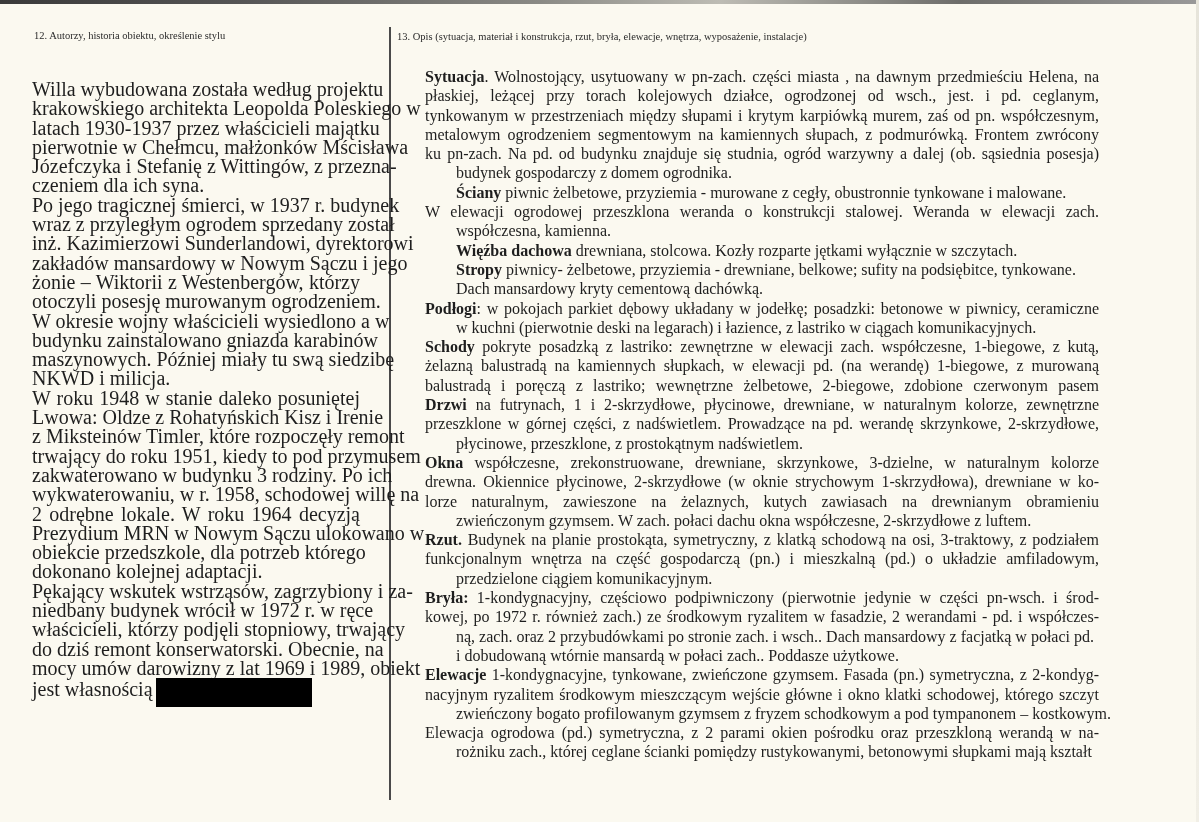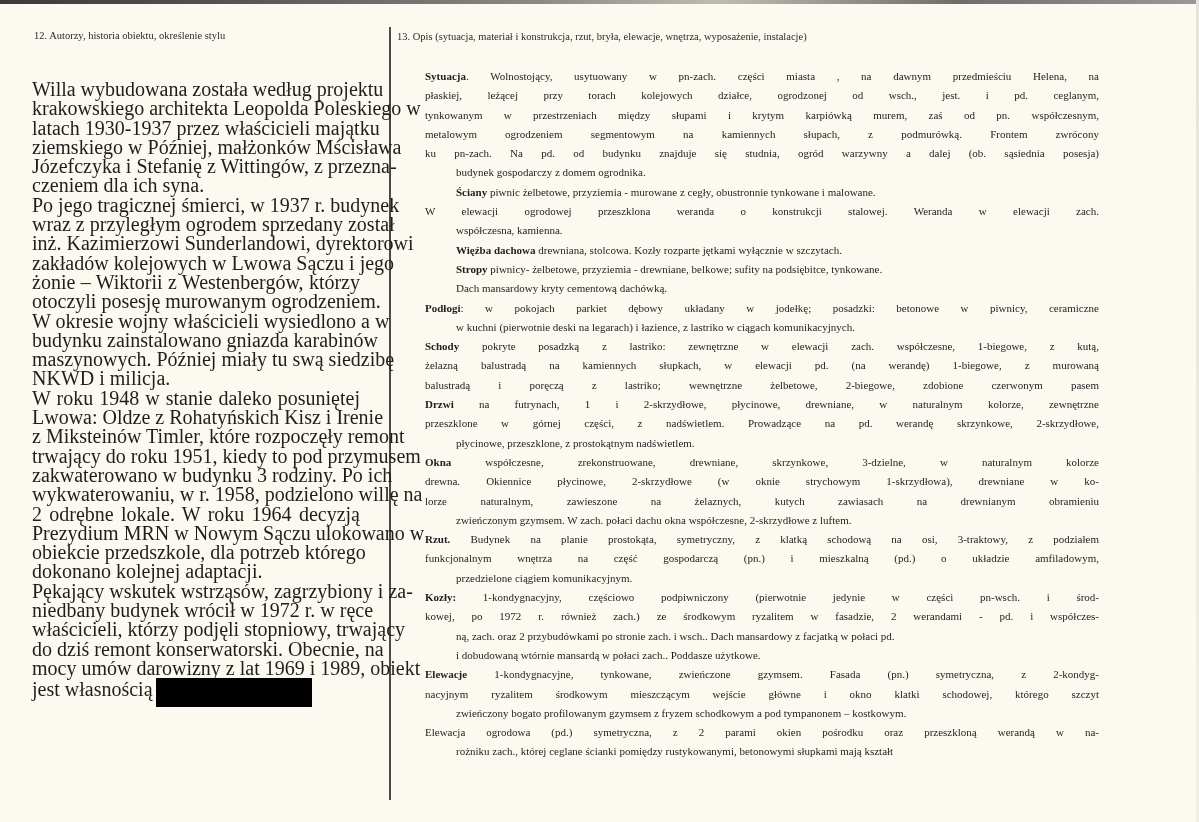--- a/index.html
+++ b/index.html
@@ -62,21 +62,21 @@
     height: 19.3px;
   }
   .left-col .line.last {
     text-align-last: left;
   }
   .right-col {
     position: absolute;
     left: 425px;
     top: 67px;
     width: 674px;
-    font-size: 11px;
+    font-size: 16px;
     line-height: 19.3px;
   }
   .right-col .line {
     display: block;
     white-space: nowrap;
     text-align: justify;
     text-align-last: justify;
     height: 19.3px;
   }
   .right-col .line.last {
@@ -100,39 +100,39 @@
 <div class="right-edge"></div>
 <div class="divider"></div>
 
 <div id="left-header" class="col-header">12. Autorzy, historia obiektu, określenie stylu</div>
 <div id="right-header" class="col-header">13. Opis (sytuacja, materiał i konstrukcja, rzut, bryła, elewacje, wnętrza, wyposażenie, instalacje)</div>
 
 <div class="left-col" id="left-col">
     <span class="line"><span>Willa wybudowana została według projektu</span></span>
     <span class="line"><span>krakowskiego architekta Leopolda Poleskiego w</span></span>
     <span class="line"><span>latach 1930-1937 przez właścicieli majątku</span></span>
-    <span class="line"><span>ziemskiego w Później, małżonków Mścisława</span></span>
+    <span class="line"><span>pierwotnie w Chełmcu, małżonków Mścisława</span></span>
     <span class="line"><span>Józefczyka i Stefanię z Wittingów, z przezna-</span></span>
     <span class="line last"><span>czeniem dla ich syna.</span></span>
     <span class="line"><span>Po jego tragicznej śmierci, w 1937 r. budynek</span></span>
     <span class="line"><span>wraz z przyległym ogrodem sprzedany został</span></span>
     <span class="line"><span>inż. Kazimierzowi Sunderlandowi, dyrektorowi</span></span>
-    <span class="line"><span>zakładów kolejowych w Lwowa Sączu i jego</span></span>
+    <span class="line"><span>zakładów mansardowy w Nowym Sączu i jego</span></span>
     <span class="line"><span>żonie – Wiktorii z Westenbergów, którzy</span></span>
     <span class="line last"><span>otoczyli posesję murowanym ogrodzeniem.</span></span>
     <span class="line"><span>W okresie wojny właścicieli wysiedlono a w</span></span>
     <span class="line"><span>budynku zainstalowano gniazda karabinów</span></span>
     <span class="line"><span>maszynowych. Później miały tu swą siedzibę</span></span>
     <span class="line last"><span>NKWD i milicja.</span></span>
     <span class="line"><span>W roku 1948 w stanie daleko posuniętej</span></span>
     <span class="line last"><span>Lwowa: Oldze z Rohatyńskich Kisz i Irenie</span></span>
     <span class="line"><span>z Miksteinów Timler, które rozpoczęły remont</span></span>
     <span class="line"><span>trwający do roku 1951, kiedy to pod przymusem</span></span>
     <span class="line"><span>zakwaterowano w budynku 3 rodziny. Po ich</span></span>
-    <span class="line"><span>wykwaterowaniu, w r. 1958, podzielono willę na</span></span>
+    <span class="line"><span>wykwaterowaniu, w r. 1958, schodowej willę na</span></span>
     <span class="line"><span>2 odrębne lokale. W roku 1964 decyzją</span></span>
     <span class="line"><span>Prezydium MRN w Nowym Sączu ulokowano w</span></span>
     <span class="line"><span>obiekcie przedszkole, dla potrzeb którego</span></span>
     <span class="line last"><span>dokonano kolejnej adaptacji.</span></span>
     <span class="line"><span>Pękający wskutek wstrząsów, zagrzybiony i za-</span></span>
     <span class="line"><span>niedbany budynek wrócił w 1972 r. w ręce</span></span>
     <span class="line"><span>właścicieli, którzy podjęli stopniowy, trwający</span></span>
     <span class="line"><span>do dziś remont konserwatorski. Obecnie, na</span></span>
     <span class="line"><span>mocy umów darowizny z lat 1969 i 1989, obiekt</span></span>
     <span class="line last"><span>jest własnością</span><span class="redaction"></span></span>
@@ -158,21 +158,21 @@
     <span class="line"><b>Drzwi</b><span> na futrynach, 1 i 2-skrzydłowe, płycinowe, drewniane, w naturalnym kolorze, zewnętrzne</span></span>
     <span class="line"><span>przeszklone w górnej części, z nadświetlem. Prowadzące na pd. werandę skrzynkowe, 2-skrzydłowe,</span></span>
     <span class="line last"><span>płycinowe, przeszklone, z prostokątnym nadświetlem.</span></span>
     <span class="line"><b>Okna</b><span> współczesne, zrekonstruowane, drewniane, skrzynkowe, 3-dzielne, w naturalnym kolorze</span></span>
     <span class="line"><span>drewna. Okiennice płycinowe, 2-skrzydłowe (w oknie strychowym 1-skrzydłowa), drewniane w ko-</span></span>
     <span class="line"><span>lorze naturalnym, zawieszone na żelaznych, kutych zawiasach na drewnianym obramieniu</span></span>
     <span class="line last"><span>zwieńczonym gzymsem. W zach. połaci dachu okna współczesne, 2-skrzydłowe z luftem.</span></span>
     <span class="line"><b>Rzut.</b><span> Budynek na planie prostokąta, symetryczny, z klatką schodową na osi, 3-traktowy, z podziałem</span></span>
     <span class="line"><span>funkcjonalnym wnętrza na część gospodarczą (pn.) i mieszkalną (pd.) o układzie amfiladowym,</span></span>
     <span class="line last"><span>przedzielone ciągiem komunikacyjnym.</span></span>
-    <span class="line"><b>Kozły:</b><span> 1-kondygnacyjny, częściowo podpiwniczony (pierwotnie jedynie w części pn-wsch. i środ-</span></span>
+    <span class="line"><b>Bryła:</b><span> 1-kondygnacyjny, częściowo podpiwniczony (pierwotnie jedynie w części pn-wsch. i środ-</span></span>
     <span class="line"><span>kowej, po 1972 r. również zach.) ze środkowym ryzalitem w fasadzie, 2 werandami - pd. i współczes-</span></span>
     <span class="line last"><span>ną, zach. oraz 2 przybudówkami po stronie zach. i wsch.. Dach mansardowy z facjatką w połaci pd.</span></span>
     <span class="line last"><span>i  dobudowaną wtórnie mansardą w połaci zach.. Poddasze użytkowe.</span></span>
     <span class="line"><b>Elewacje</b><span> 1-kondygnacyjne, tynkowane, zwieńczone gzymsem. Fasada (pn.) symetryczna, z 2-kondyg-</span></span>
     <span class="line"><span>nacyjnym ryzalitem środkowym mieszczącym wejście główne i okno klatki schodowej, którego szczyt</span></span>
     <span class="line last"><span>zwieńczony bogato profilowanym gzymsem z fryzem schodkowym a pod tympanonem – kostkowym.</span></span>
     <span class="line"><span>Elewacja ogrodowa (pd.) symetryczna, z 2 parami okien pośrodku oraz przeszkloną werandą w na-</span></span>
     <span class="line last"><span>rożniku zach., której ceglane ścianki pomiędzy rustykowanymi, betonowymi słupkami mają kształt</span></span>
   </div>
 

